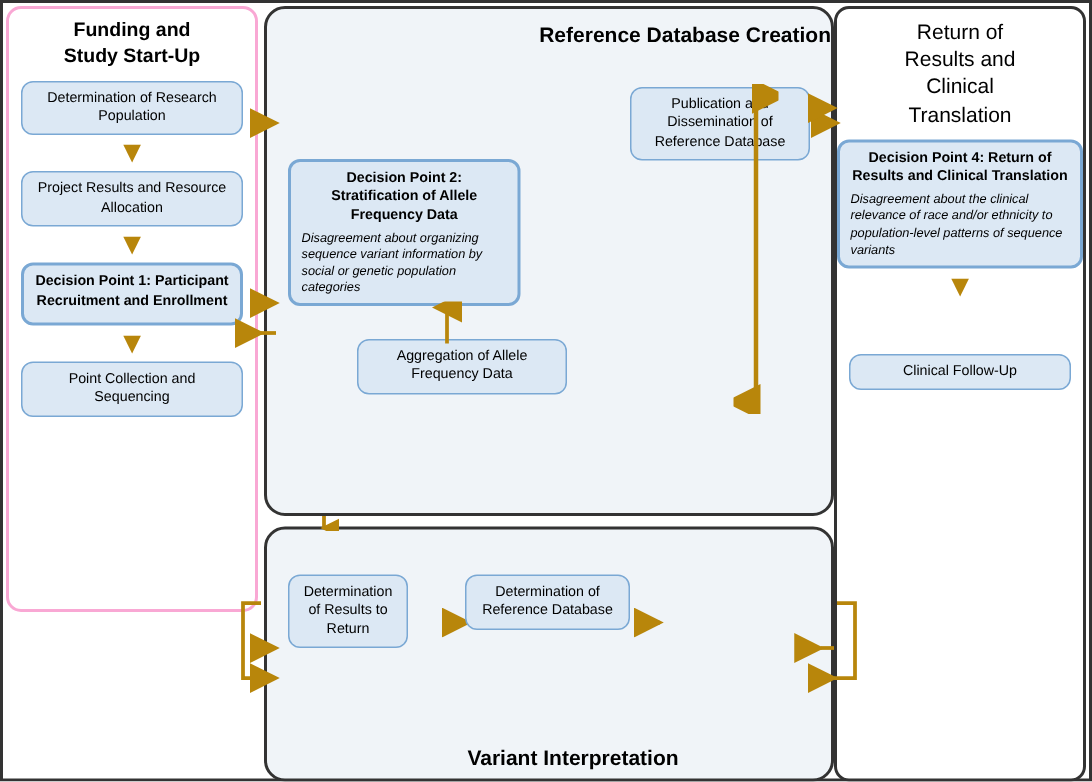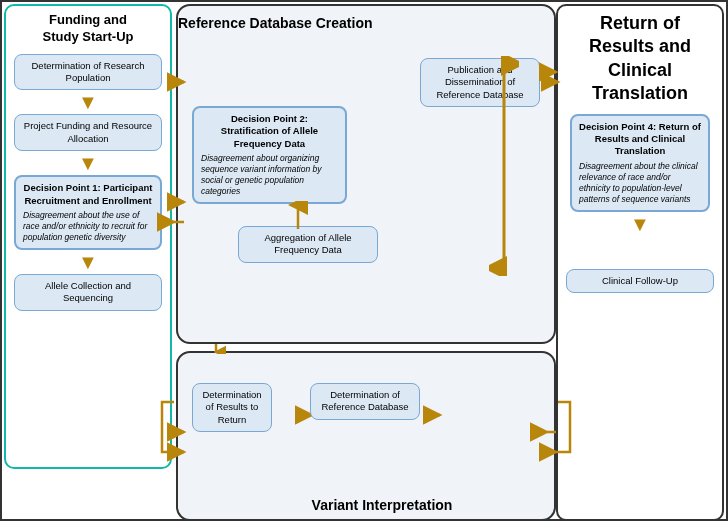--- a/index.html
+++ b/index.html
@@ -18,22 +18,22 @@
       position: relative;
       border: 2px solid #333;
     }
 
     
     .left-panel {
       position: absolute;
       left: 2px;
       top: 2px;
       width: 168px;
-      height: 465px;
-      border: 2px solid #14b8a6;
+      height: 404px;
+      border: 2px solid #f9a8d4;
       border-radius: 10px;
       background: #fff;
       padding: 6px;
     }
 
     .left-panel-title {
       font-size: 13px;
       font-weight: bold;
       text-align: center;
       margin-bottom: 8px;
@@ -47,22 +47,22 @@
       top: 2px;
       width: 168px;
       height: 517px;
       border: 2px solid #333;
       border-radius: 10px;
       background: #fff;
       padding: 6px;
     }
 
     .right-panel-title {
-      font-size: 18px;
-      font-weight: bold;
+      font-size: 14px;
+      font-weight: normal;
       text-align: center;
       margin-bottom: 8px;
       line-height: 1.3;
     }
 
     
     .center-area {
       position: absolute;
       left: 174px;
       top: 2px;
@@ -78,21 +78,21 @@
       width: 380px;
       height: 340px;
       border: 2.5px solid #333;
       border-radius: 14px;
       background: #f0f4f8;
     }
 
     .ref-db-title {
       font-size: 14px;
       font-weight: bold;
-      text-align: left;
+      text-align: right;
       margin-top: 8px;
       line-height: 1.3;
     }
 
     
     .variant-interp {
       position: absolute;
       bottom: 0;
       left: 0;
       width: 380px;
@@ -247,44 +247,43 @@
     <div class="left-panel-title">Funding and<br>Study Start-Up</div>
     <div class="left-items">
 
       <div class="box" style="width:148px;">
         <span>Determination of Research Population</span>
       </div>
 
       <div class="arrow-down">▼</div>
 
       <div class="box" style="width:148px;">
-        <span>Project Funding and Resource Allocation</span>
+        <span>Project Results and Resource Allocation</span>
       </div>
 
       <div class="arrow-down">▼</div>
 
       <div class="box-decision" style="width:148px;">
         <div class="title">Decision Point 1: Participant Recruitment and Enrollment</div>
-        <div class="italic">Disagreement about the use of race and/or ethnicity to recruit for population genetic diversity</div>
       </div>
 
       <div class="arrow-down">▼</div>
 
       <div class="box" style="width:148px;">
-        <span>Allele Collection and Sequencing</span>
+        <span>Point Collection and Sequencing</span>
       </div>
 
     </div>
   </div>
 
   <div class="right-panel">
     <div class="right-panel-title">Return of<br>Results and<br>Clinical<br>Translation</div>
     <div class="right-items">
 
-      <div class="box-decision" style="width:140px;">
+      <div class="box-decision" style="width:164px;">
         <div class="title">Decision Point 4: Return of Results and Clinical Translation</div>
         <div class="italic">Disagreement about the clinical relevance of race and/or ethnicity to population-level patterns of sequence variants</div>
       </div>
 
       <div class="arrow-down">▼</div>
 
       <div class="box" style="width:148px;margin-top:33px;">
         <span>Clinical Follow-Up</span>
       </div>
 

